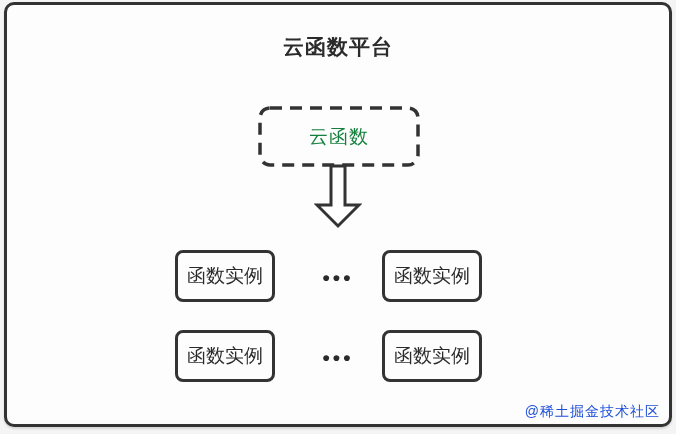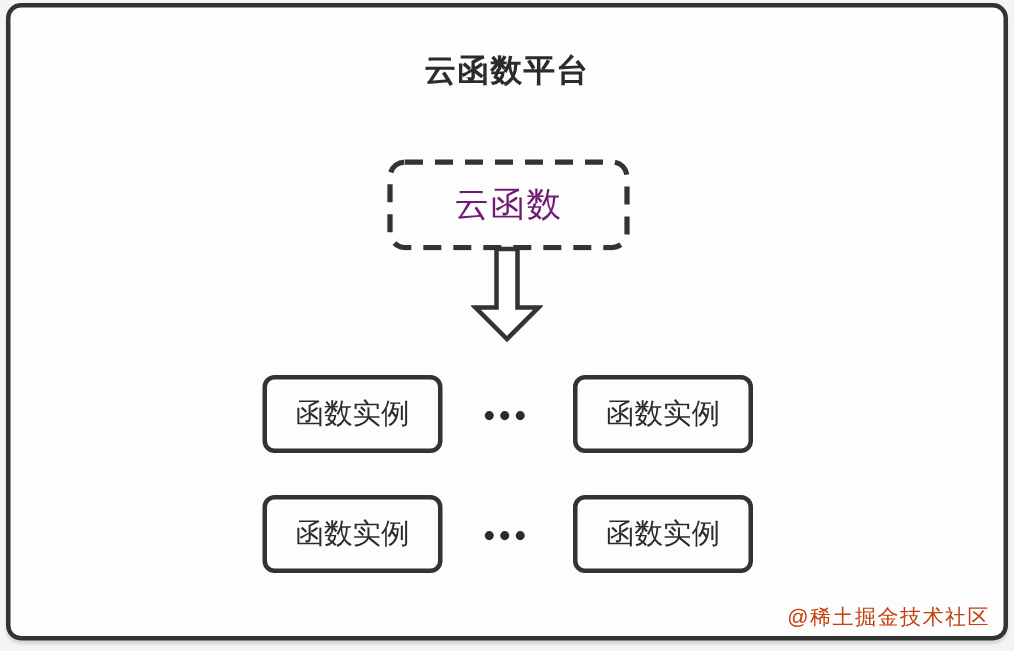--- a/index.html
+++ b/index.html
@@ -40,31 +40,31 @@
   .dashed-node svg.frame {
     position: absolute;
     left: 0; top: 0;
   }
   .dashed-node .label {
     position: absolute;
     left: 0; right: 0; top: 0; bottom: 0;
     display: flex;
     align-items: center;
     justify-content: center;
-    font-size: 23px;
-    color: #701a75;
+    font-size: 19px;
+    color: #15803d;
     letter-spacing: 1px;
   }
   .down-arrow {
     position: absolute;
     left: 314px; top: 164px;
   }
   .instance-box {
     position: absolute;
-    width: 120px; height: 52px;
+    width: 100px; height: 52px;
     border: 3px solid #333333;
     border-radius: 8px;
     background: #fdfdfd;
     display: flex;
     align-items: center;
     justify-content: center;
     font-size: 19px;
     color: #2b2b2b;
   }
   .box-r1-left  { left: 175px; top: 250px; }
@@ -82,21 +82,21 @@
     letter-spacing: 3px;
     line-height: 21px;
   }
   .ellipsis-r1 { top: 267px; }
   .ellipsis-r2 { top: 347px; }
   .watermark {
     position: absolute;
     right: 16px;
     bottom: 13px;
     font-size: 14px;
-    color: #c2410c;
+    color: #1d4ed8;
     letter-spacing: 1px;
   }
 </style>
 </head>
 <body>
 
 <div class="canvas">
   <div class="card"></div>
 
   <div class="title">云函数平台</div>

